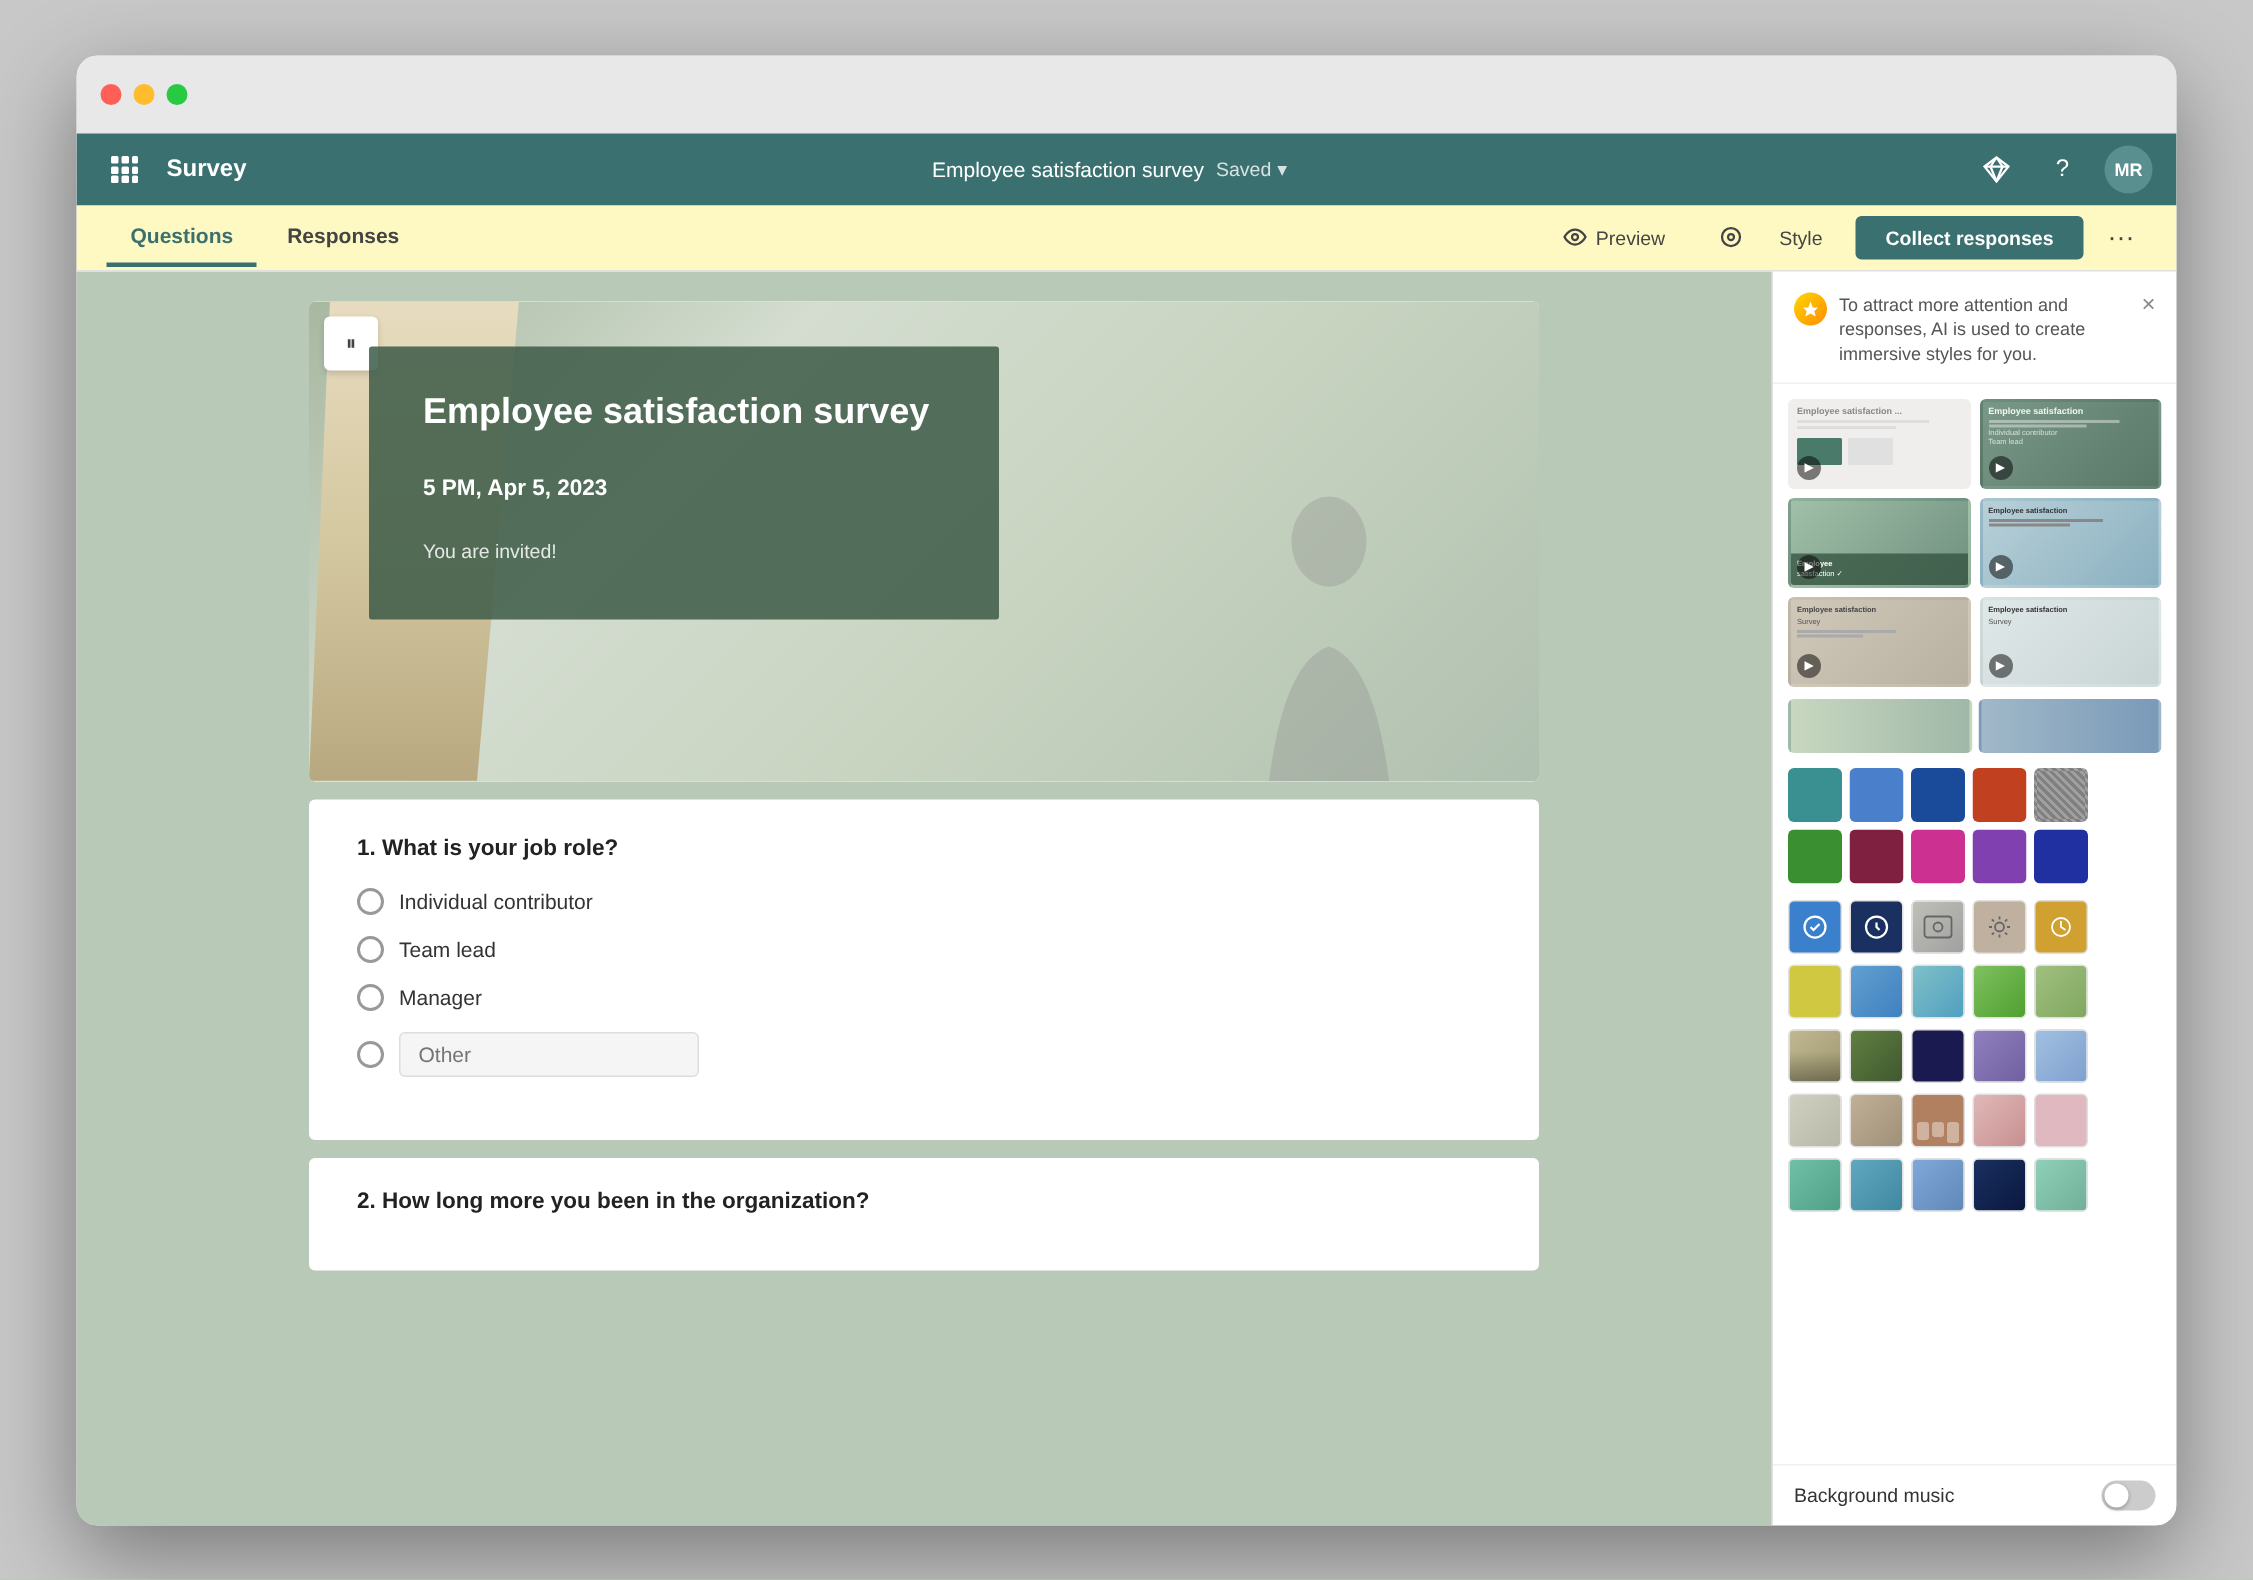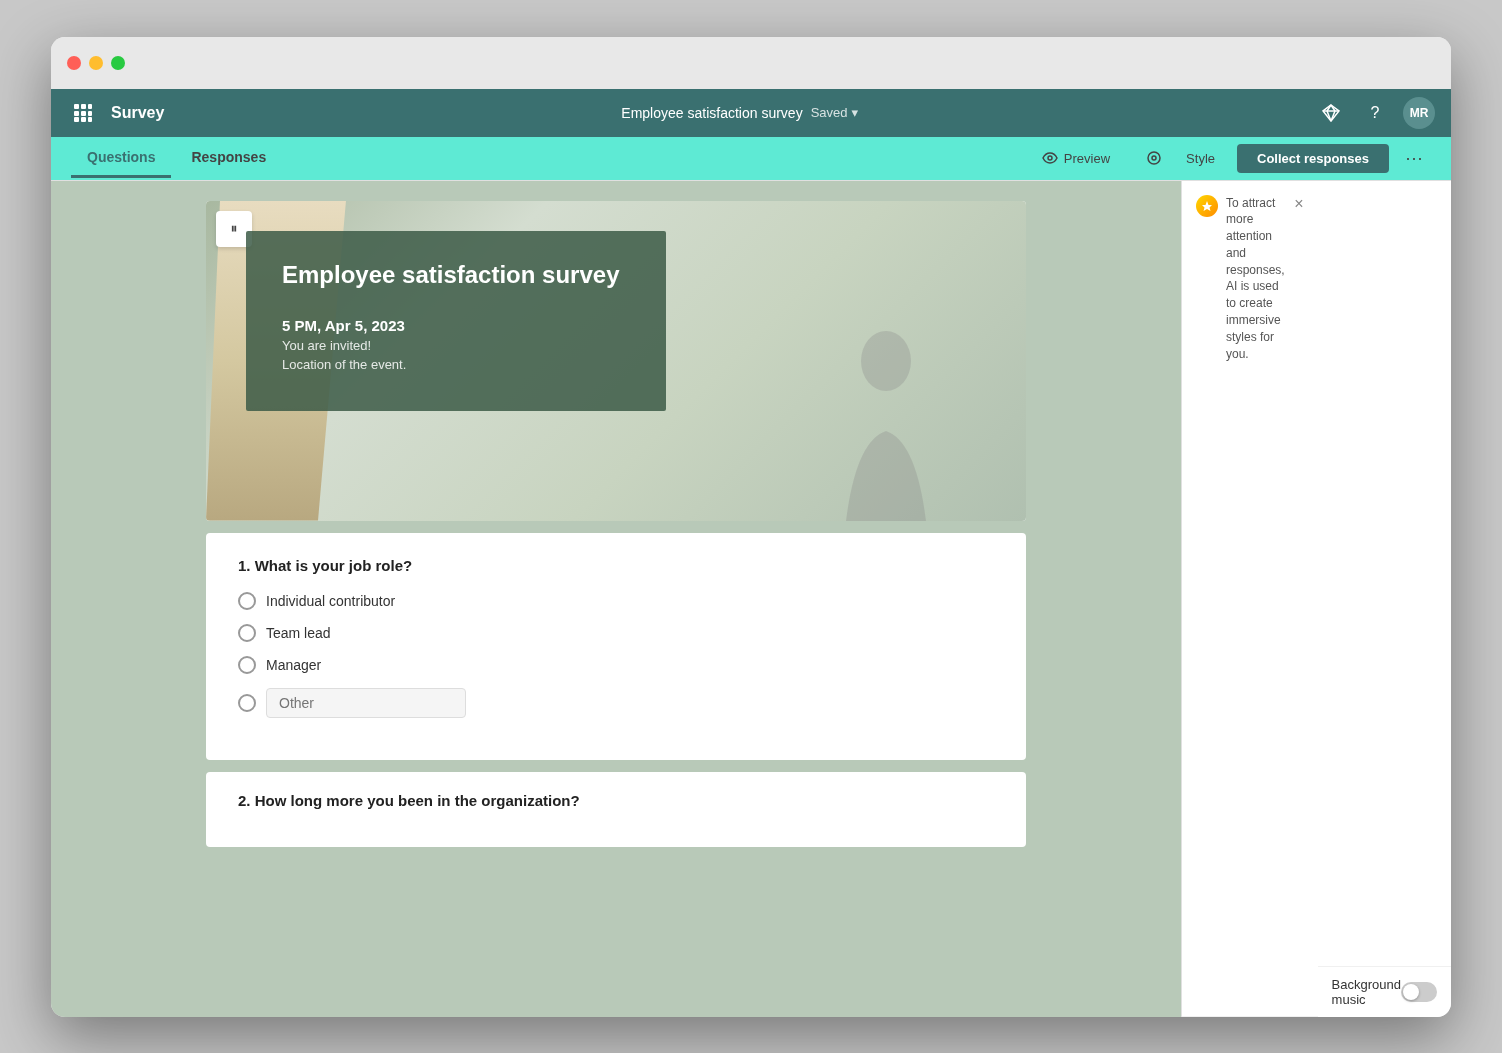--- a/index.html
+++ b/index.html
@@ -80,21 +80,21 @@
       background: #5a8f8f;
       color: white;
       font-size: 12px;
       display: flex; align-items: center; justify-content: center;
       font-weight: 600;
       cursor: pointer;
     }
 
     
     .sub-header {
-      background: #5eead4;
+      background: #fef9c3;
       height: 44px;
       display: flex;
       align-items: center;
       padding: 0 20px;
       border-bottom: 1px solid #e0e0e0;
       flex-shrink: 0;
     }
     .tab {
       padding: 10px 16px;
       font-size: 14px;
@@ -212,21 +212,21 @@
     .cover-title {
       color: white;
       font-size: 24px;
       font-weight: 600;
       margin-bottom: 28px;
     }
     .cover-date {
       color: white;
       font-size: 15px;
       font-weight: 600;
-      margin-bottom: 2px;
+      margin-bottom: 24px;
     }
     .cover-subtitle {
       color: rgba(255,255,255,0.85);
       font-size: 13px;
       line-height: 1.5;
     }
     .pause-btn {
       position: absolute;
       top: 10px;
       left: 10px;
@@ -276,21 +276,21 @@
       color: #888;
       width: 200px;
     }
 
     
     .style-panel {
       width: 270px;
       background: white;
       border-left: 1px solid #e0e0e0;
       display: flex;
-      flex-direction: row;
+      flex-direction: column;
       overflow: hidden;
       flex-shrink: 0;
     }
     .style-panel-header {
       display: flex;
       align-items: flex-start;
       padding: 14px 14px 10px;
       border-bottom: 1px solid #f0f0f0;
       gap: 8px;
     }
@@ -497,21 +497,20 @@
       <div class="form-card cover-card">
         <div class="cover-image">
           <button class="pause-btn">
             <span>⏸</span>
           </button>
           <div class="cover-overlay">
             <div class="cover-title">Employee satisfaction survey</div>
             <div class="cover-date">5 PM, Apr 5, 2023</div>
             <div class="cover-subtitle">
               <div>You are invited!</div>
-              <div>Location of the event.</div>
             </div>
           </div>
 
           <div style="position:absolute; right: 80px; bottom: 0; width: 120px; height: 200px; opacity: 0.3;">
             <svg viewBox="0 0 120 200" width="120" height="200">
               <ellipse cx="60" cy="40" rx="25" ry="30" fill="#888"></ellipse>
               <path d="M20 200 Q30 120 60 110 Q90 120 100 200" fill="#888"></path>
             </svg>
           </div>
         </div>

